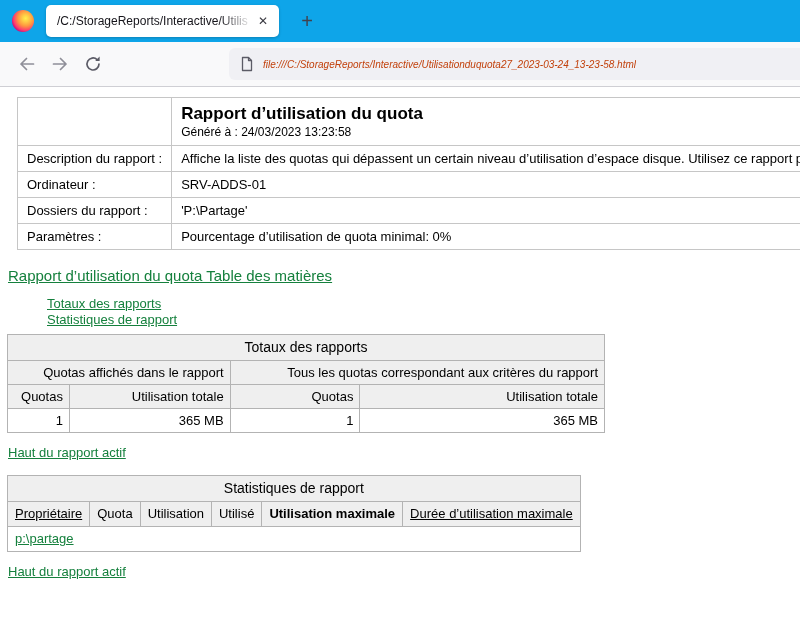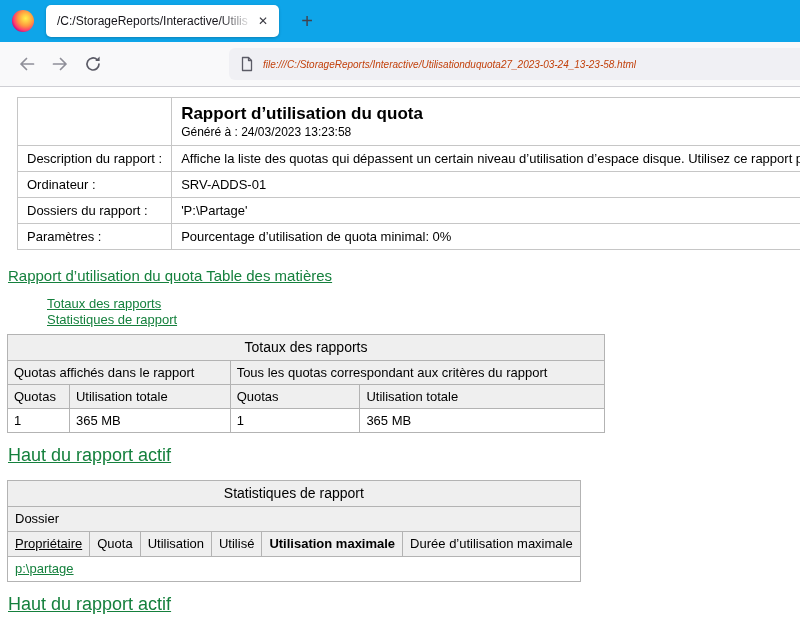--- a/index.html
+++ b/index.html
@@ -80,48 +80,48 @@
   .report-generated { font-size: 12px; padding-top: 1px; padding-bottom: 2px; }
   .meta-label { width: 129px; }
   .meta-row td { height: 26px; }
 
   a, .link {
     color: #15803d; text-decoration: underline; cursor: pointer;
   }
   .toc-heading { display: inline-block; margin: 17px 0 0 8px; font-size: 15px; }
   .toc-links { margin: 11px 0 0 47px; font-size: 13px; line-height: 16px; }
   .toc-links .link { display: block; }
-  .back-link { display: inline-block; margin: 12px 0 0 8px; font-size: 18px; }
+  .back-link { display: inline-block; margin: 12px 0 0 8px; font-size: 13px; }
 
   
   .data-table {
     margin-left: 7px;
     border: 1px solid #9b9b9b;
   }
   .data-table td {
     border: 1px solid #b3b3b3; padding: 4px 6px; white-space: nowrap;
   }
   .data-table .hdr { background: #efefef; }
   .data-table .ttl { font-size: 14px; text-align: center; padding: 4px 6px 5px; }
 
   .totals-table { margin-top: 6px; width: 598px; }
-  .totals-table td { text-align: left; }
+  .totals-table td { text-align: right; }
   .totals-table .c1 { width: 62px; }
   .totals-table .c2 { width: 161px; }
   .totals-table .c3 { width: 130px; }
   .totals-table .c4 { width: 245px; }
 
   .stats-table { margin-top: 14px; width: 526px; }
   .stats-table td { text-align: left; padding: 4px 7px 5px; }
   .stats-table .c1 { width: 123px; text-decoration: underline; }
   .stats-table .c2 { width: 55px; }
   .stats-table .c3 { width: 56px; }
   .stats-table .c4 { width: 49px; }
   .stats-table .c5 { width: 100px; font-weight: bold; }
-  .stats-table .c6 { width: 143px; }
+  .stats-table .c6 { width: 143px; text-decoration: underline; }
 </style>
 </head>
 <body>
 
 <div class="tabbar">
   <div class="fx-logo"></div>
   <div class="tab">
     <span class="tab-title">/C:/StorageReports/Interactive/Utilis</span>
     <span class="tab-close">✕</span>
   </div>
@@ -214,23 +214,20 @@
   <a class="back-link">Haut du rapport actif</a>
   <br>
 
   
   <table class="data-table stats-table">
     <tbody>
         <tr>
       <td class="hdr ttl" colspan="6">Statistiques de rapport</td>
     </tr>
     <tr>
-      <td class="hdr" colspan="6">Dossier</td>
-    </tr>
-    <tr>
       <td class="hdr c1">Propriétaire</td>
       <td class="hdr c2">Quota</td>
       <td class="hdr c3">Utilisation</td>
       <td class="hdr c4">Utilisé</td>
       <td class="hdr c5">Utilisation maximale</td>
       <td class="hdr c6">Durée d’utilisation maximale</td>
     </tr>
     <tr>
       <td colspan="6">
         <a class="link">p:\partage</a>

